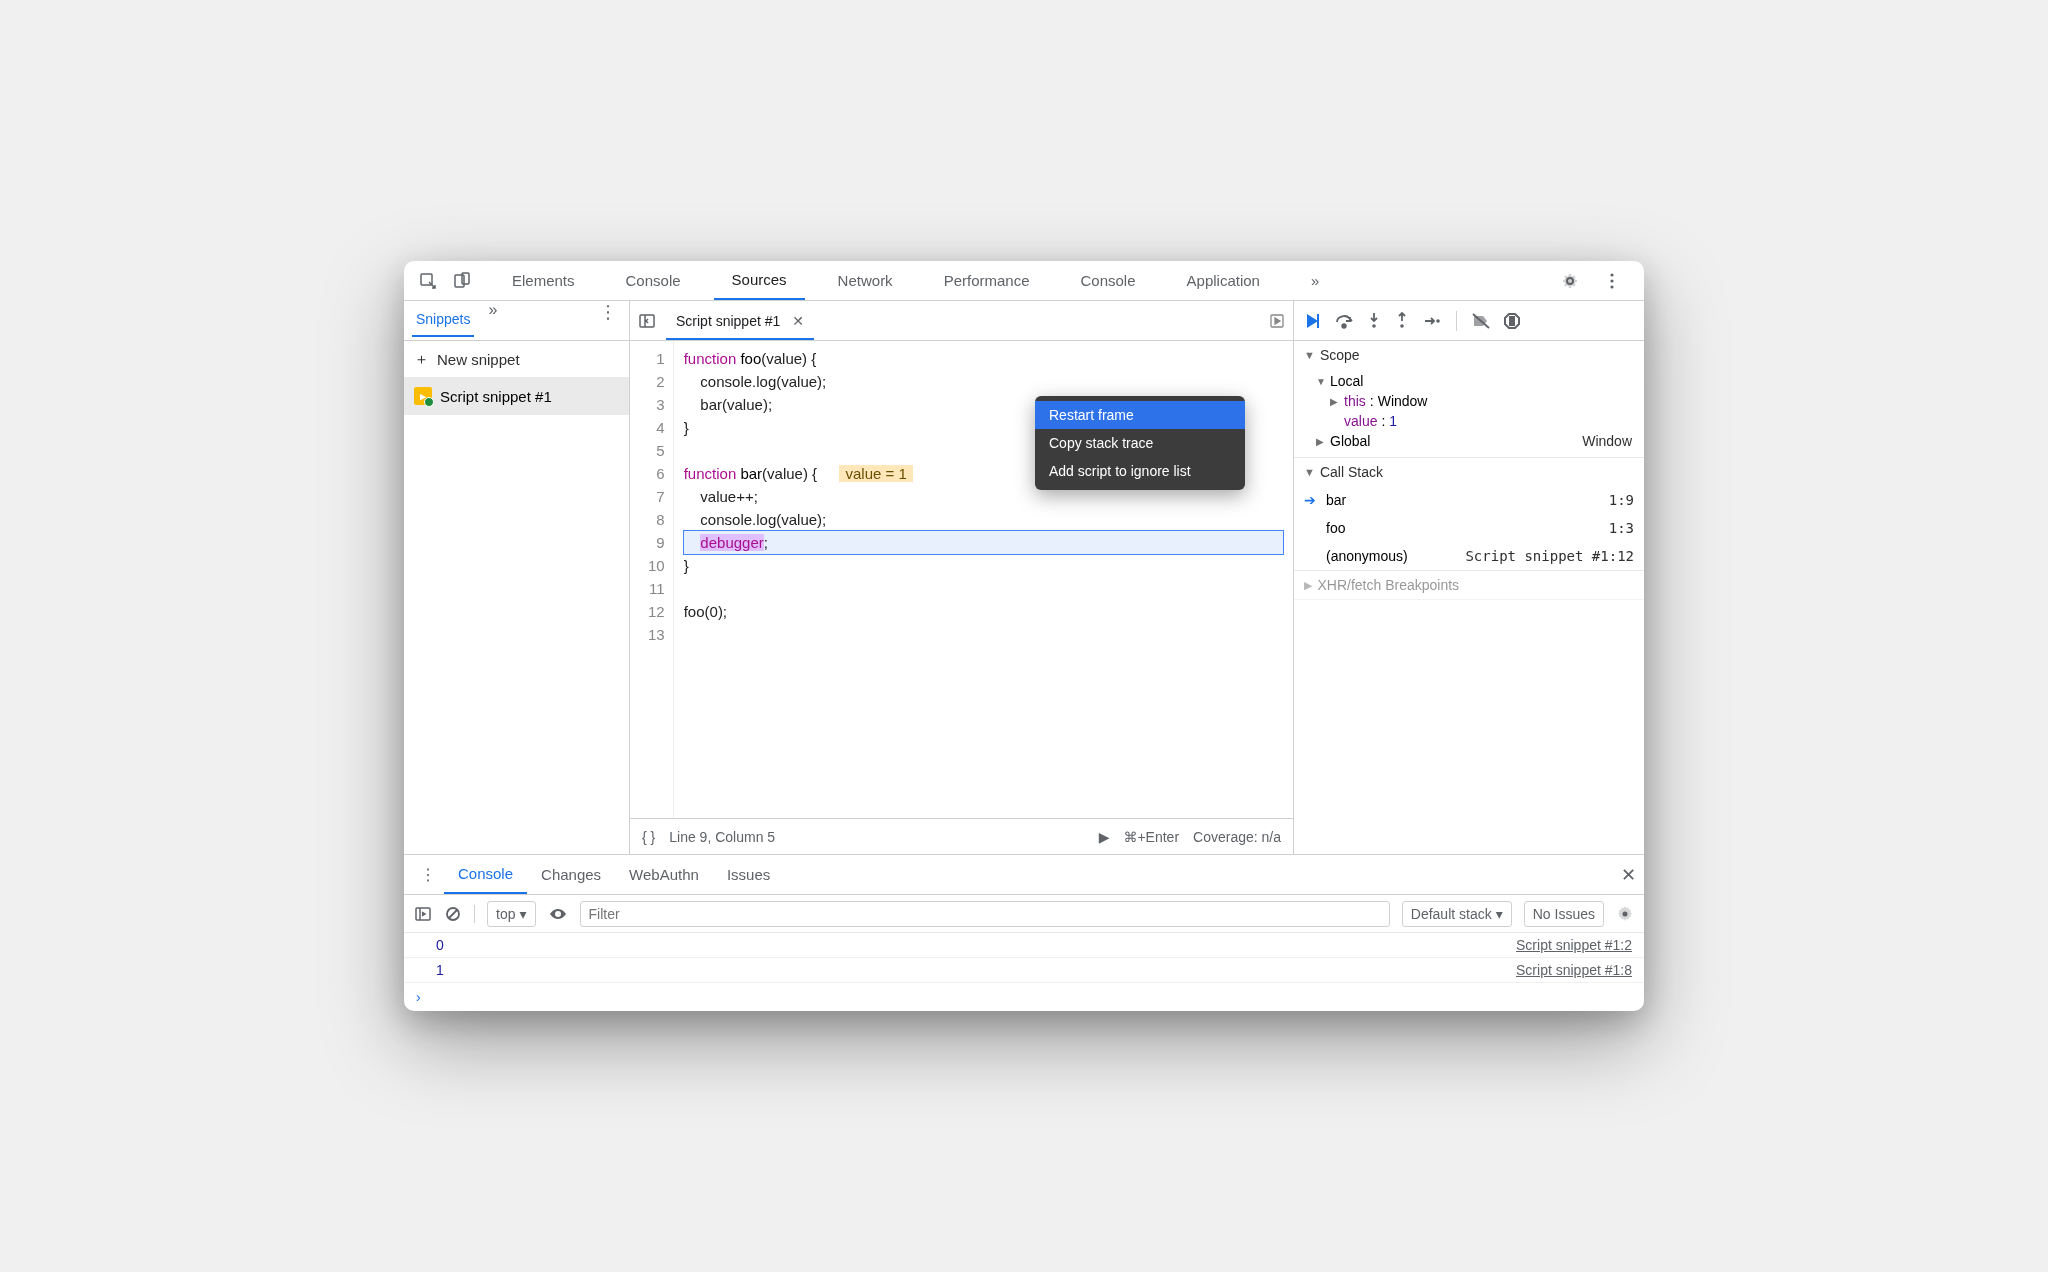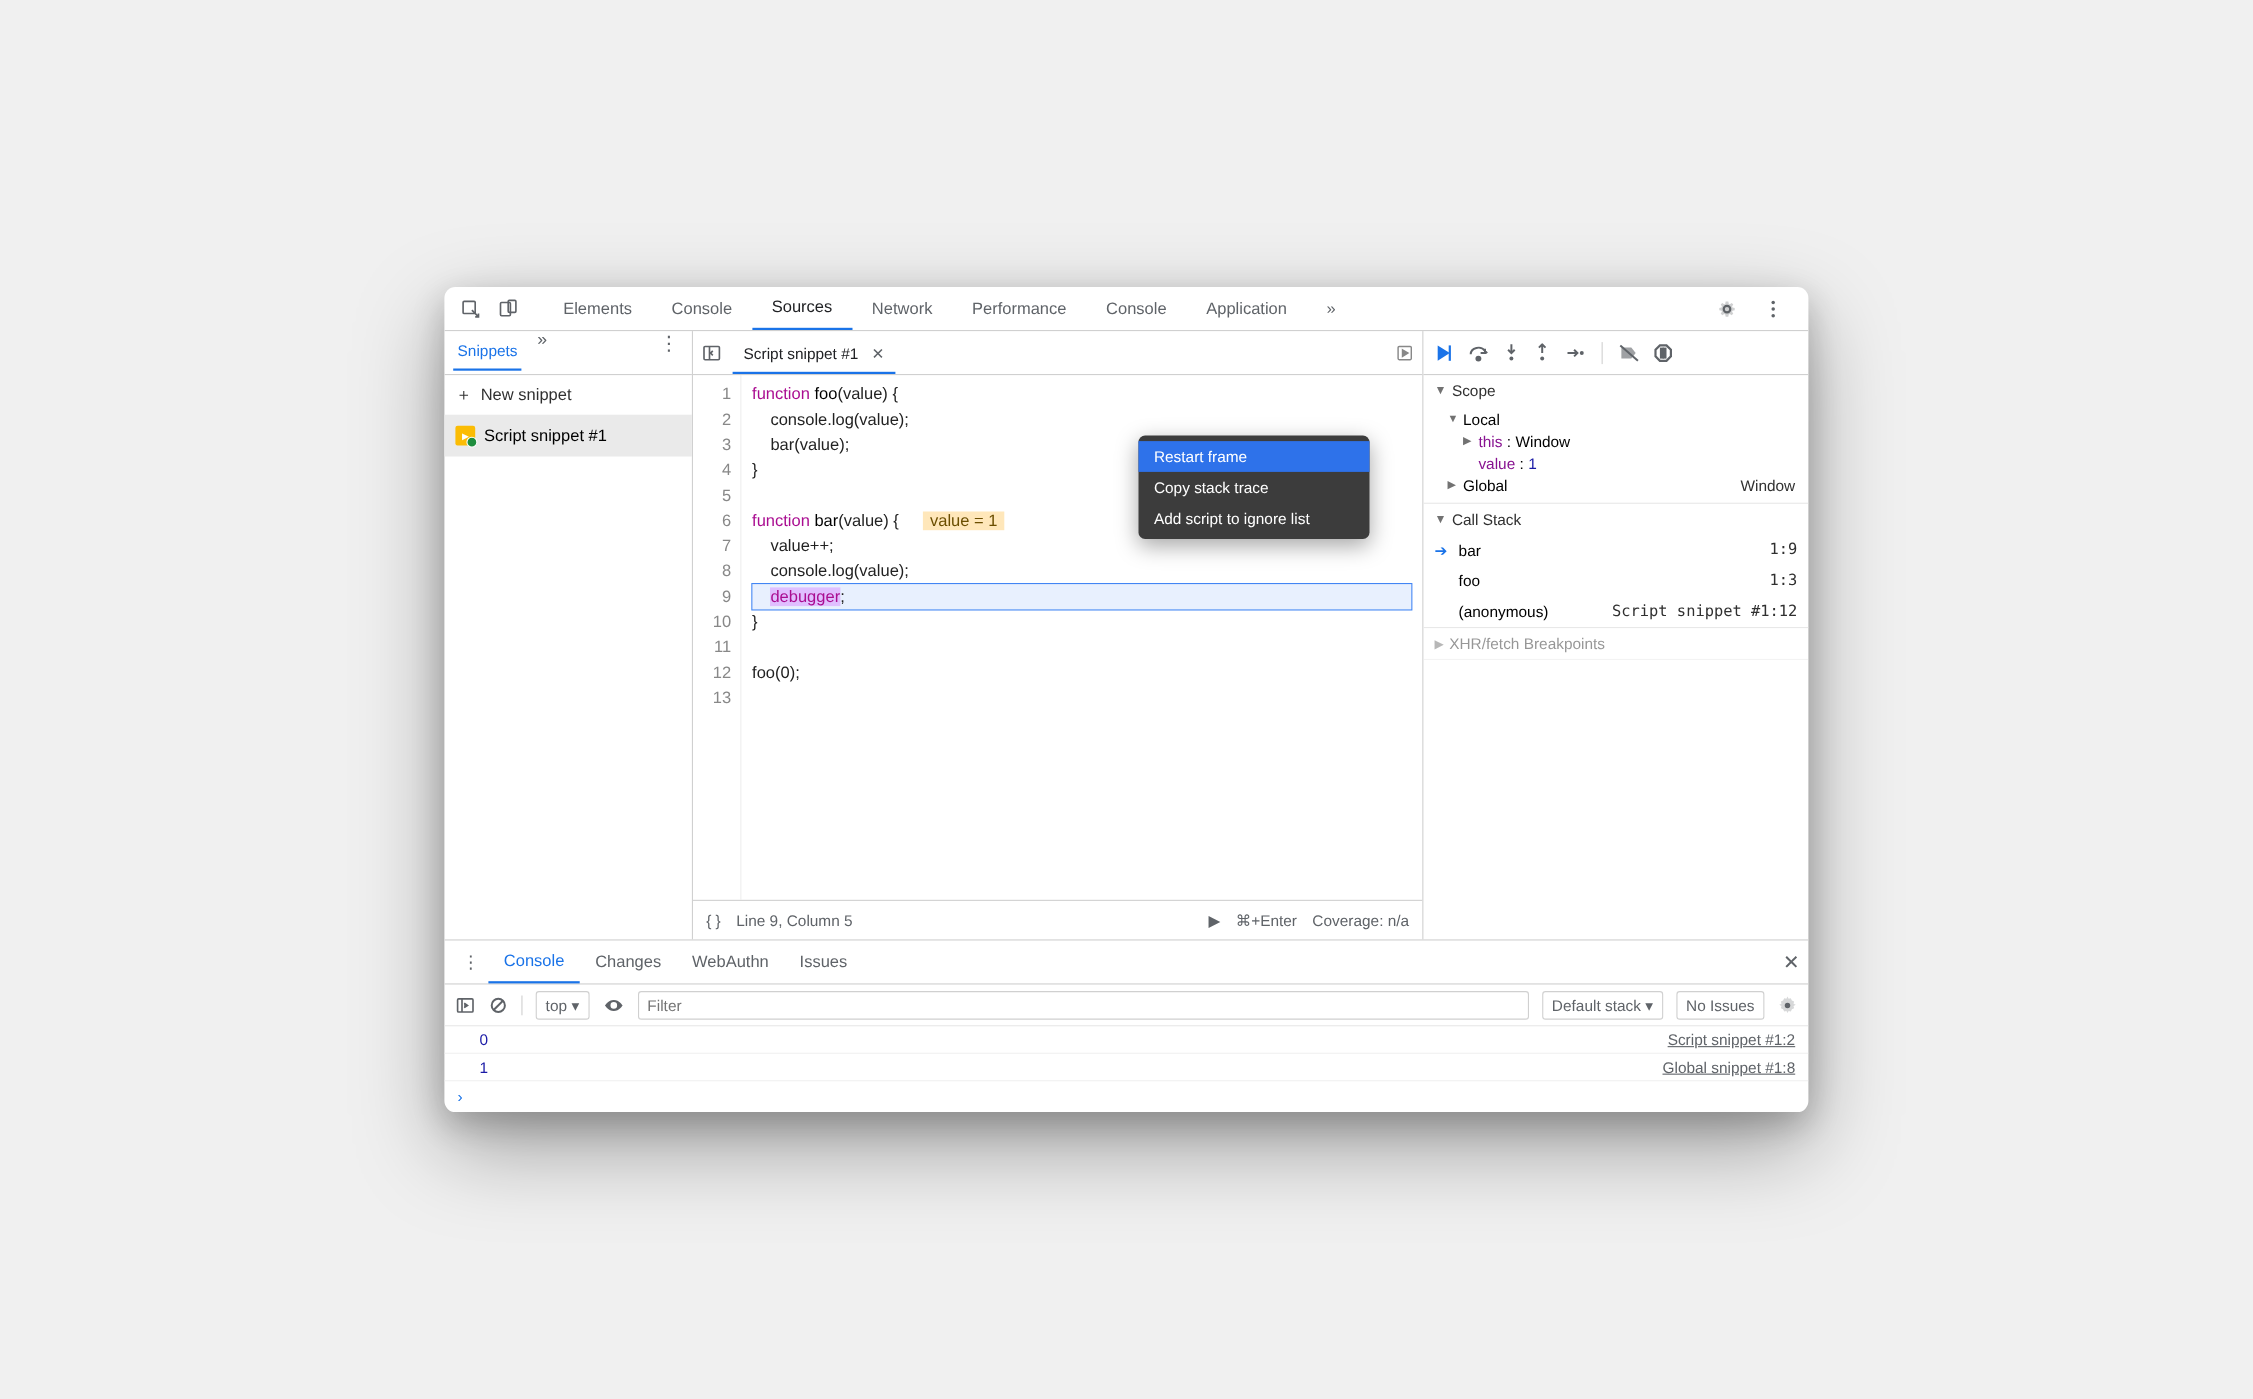--- a/index.html
+++ b/index.html
@@ -6,21 +6,21 @@
 body { background: #f0f0f0; display: flex; justify-content: center; align-items: center; min-height: 1272px; }
 .window { width: 1240px; height: 750px; background: #fff; border-radius: 10px; overflow: hidden; box-shadow: 0 30px 80px rgba(0,0,0,0.35), 0 10px 30px rgba(0,0,0,0.2); display: flex; flex-direction: column; }
 .titlebar { background: #3b3b3b; height: 36px; display: flex; align-items: center; padding: 0 14px; position: relative; }
 .traffic { display: flex; gap: 8px; }
 .traffic span { width: 12px; height: 12px; border-radius: 50%; display: block; }
 .tr-red { background: #ff5f57; } .tr-yel { background: #febc2e; } .tr-grn { background: #28c840; }
 .window-title { position: absolute; left: 0; right: 0; text-align: center; color: #d8d8d8; font-size: 14px; font-weight: 500; pointer-events: none; }
 
 .tabbar { height: 40px; border-bottom: 1px solid #d0d0d0; display: flex; align-items: center; padding: 0 10px; color: #5f6368; }
 .tabbar .ico-btn { width: 28px; height: 28px; display: flex; align-items: center; justify-content: center; margin-right: 6px; cursor: pointer; }
-.tabs { display: flex; gap: 0; margin-left: 12px; flex: 1; height: 100%; }
+.tabs { display: flex; gap: 15px; margin-left: 12px; flex: 1; height: 100%; }
 .tab { padding: 0 18px; display: flex; align-items: center; font-size: 15px; color: #5f6368; cursor: pointer; height: 100%; }
 .tab.active { color: #202124; border-bottom: 2px solid #1a73e8; font-weight: 500; }
 .tabbar-right { display: flex; gap: 8px; align-items: center; padding-right: 2px; }
 
 .main { flex: 1; display: flex; min-height: 0; }
 .sidebar { width: 226px; border-right: 1px solid #d0d0d0; display: flex; flex-direction: column; }
 .sb-header { height: 40px; display: flex; align-items: flex-start; padding: 0 8px; border-bottom: 1px solid #d0d0d0; }
 .sb-tab { font-size: 14px; color: #1a73e8; border-bottom: 2px solid #1a73e8; padding: 10px 4px 8px; margin-right: 14px; }
 .sb-more { color: #5f6368; font-size: 16px; flex: 1; }
 .sb-menu { margin-left: auto; color: #5f6368; font-size: 18px; cursor: pointer; padding: 0 4px; }
@@ -334,21 +334,21 @@
           </svg>
         </span>
     </div>
     <div class="console-body">
       <div class="con-row">
         <span class="con-val">0</span>
         <span class="con-src">Script snippet #1:2</span>
       </div>
       <div class="con-row">
         <span class="con-val">1</span>
-        <span class="con-src">Global snippet #1:8</span>
+        <span class="con-src">Script snippet #1:8</span>
       </div>
       <div class="con-prompt">›</div>
     </div>
   </div>
 </div>
 
 <div class="context-menu">
   <div class="sel">Restart frame</div>
   <div>Copy stack trace</div>
   <div>Add script to ignore list</div>

